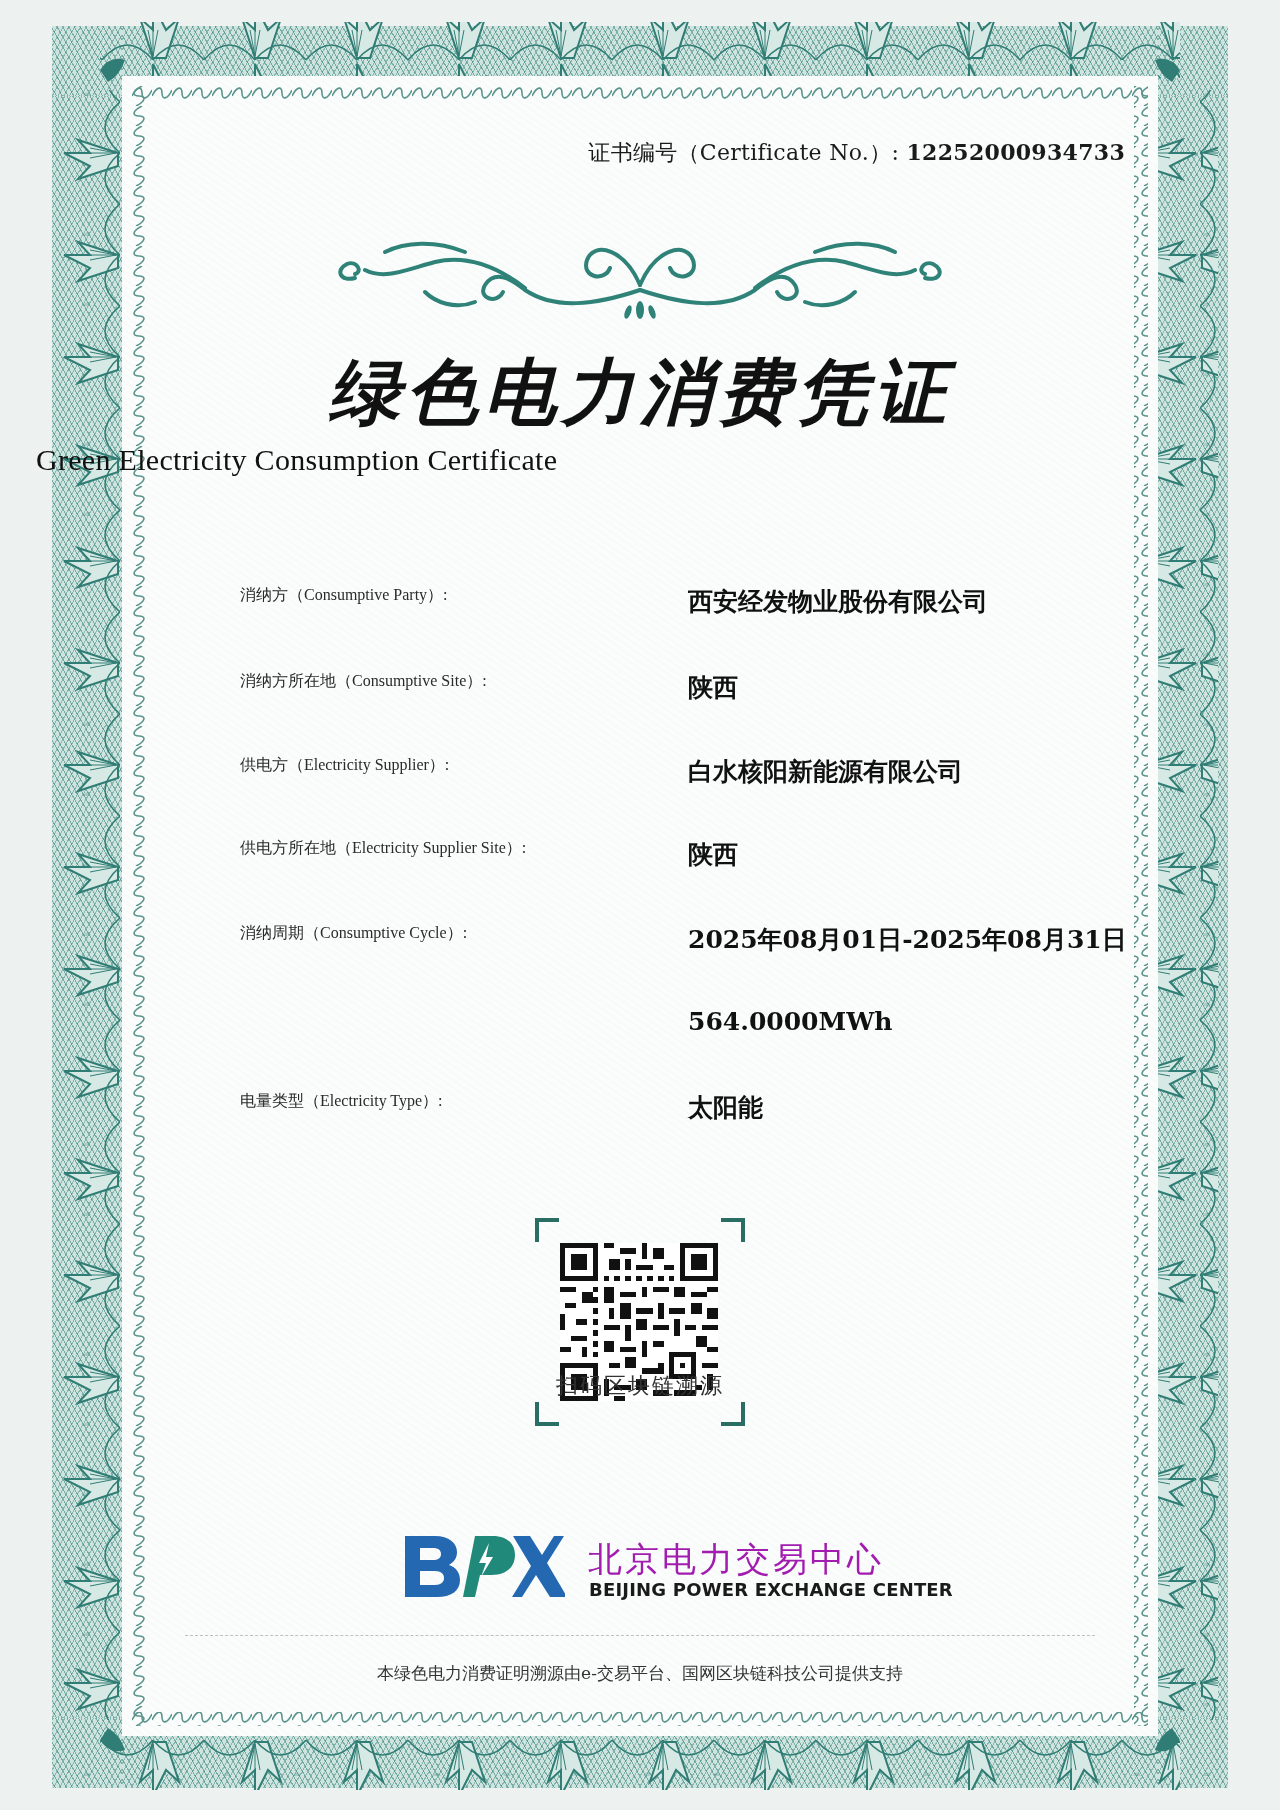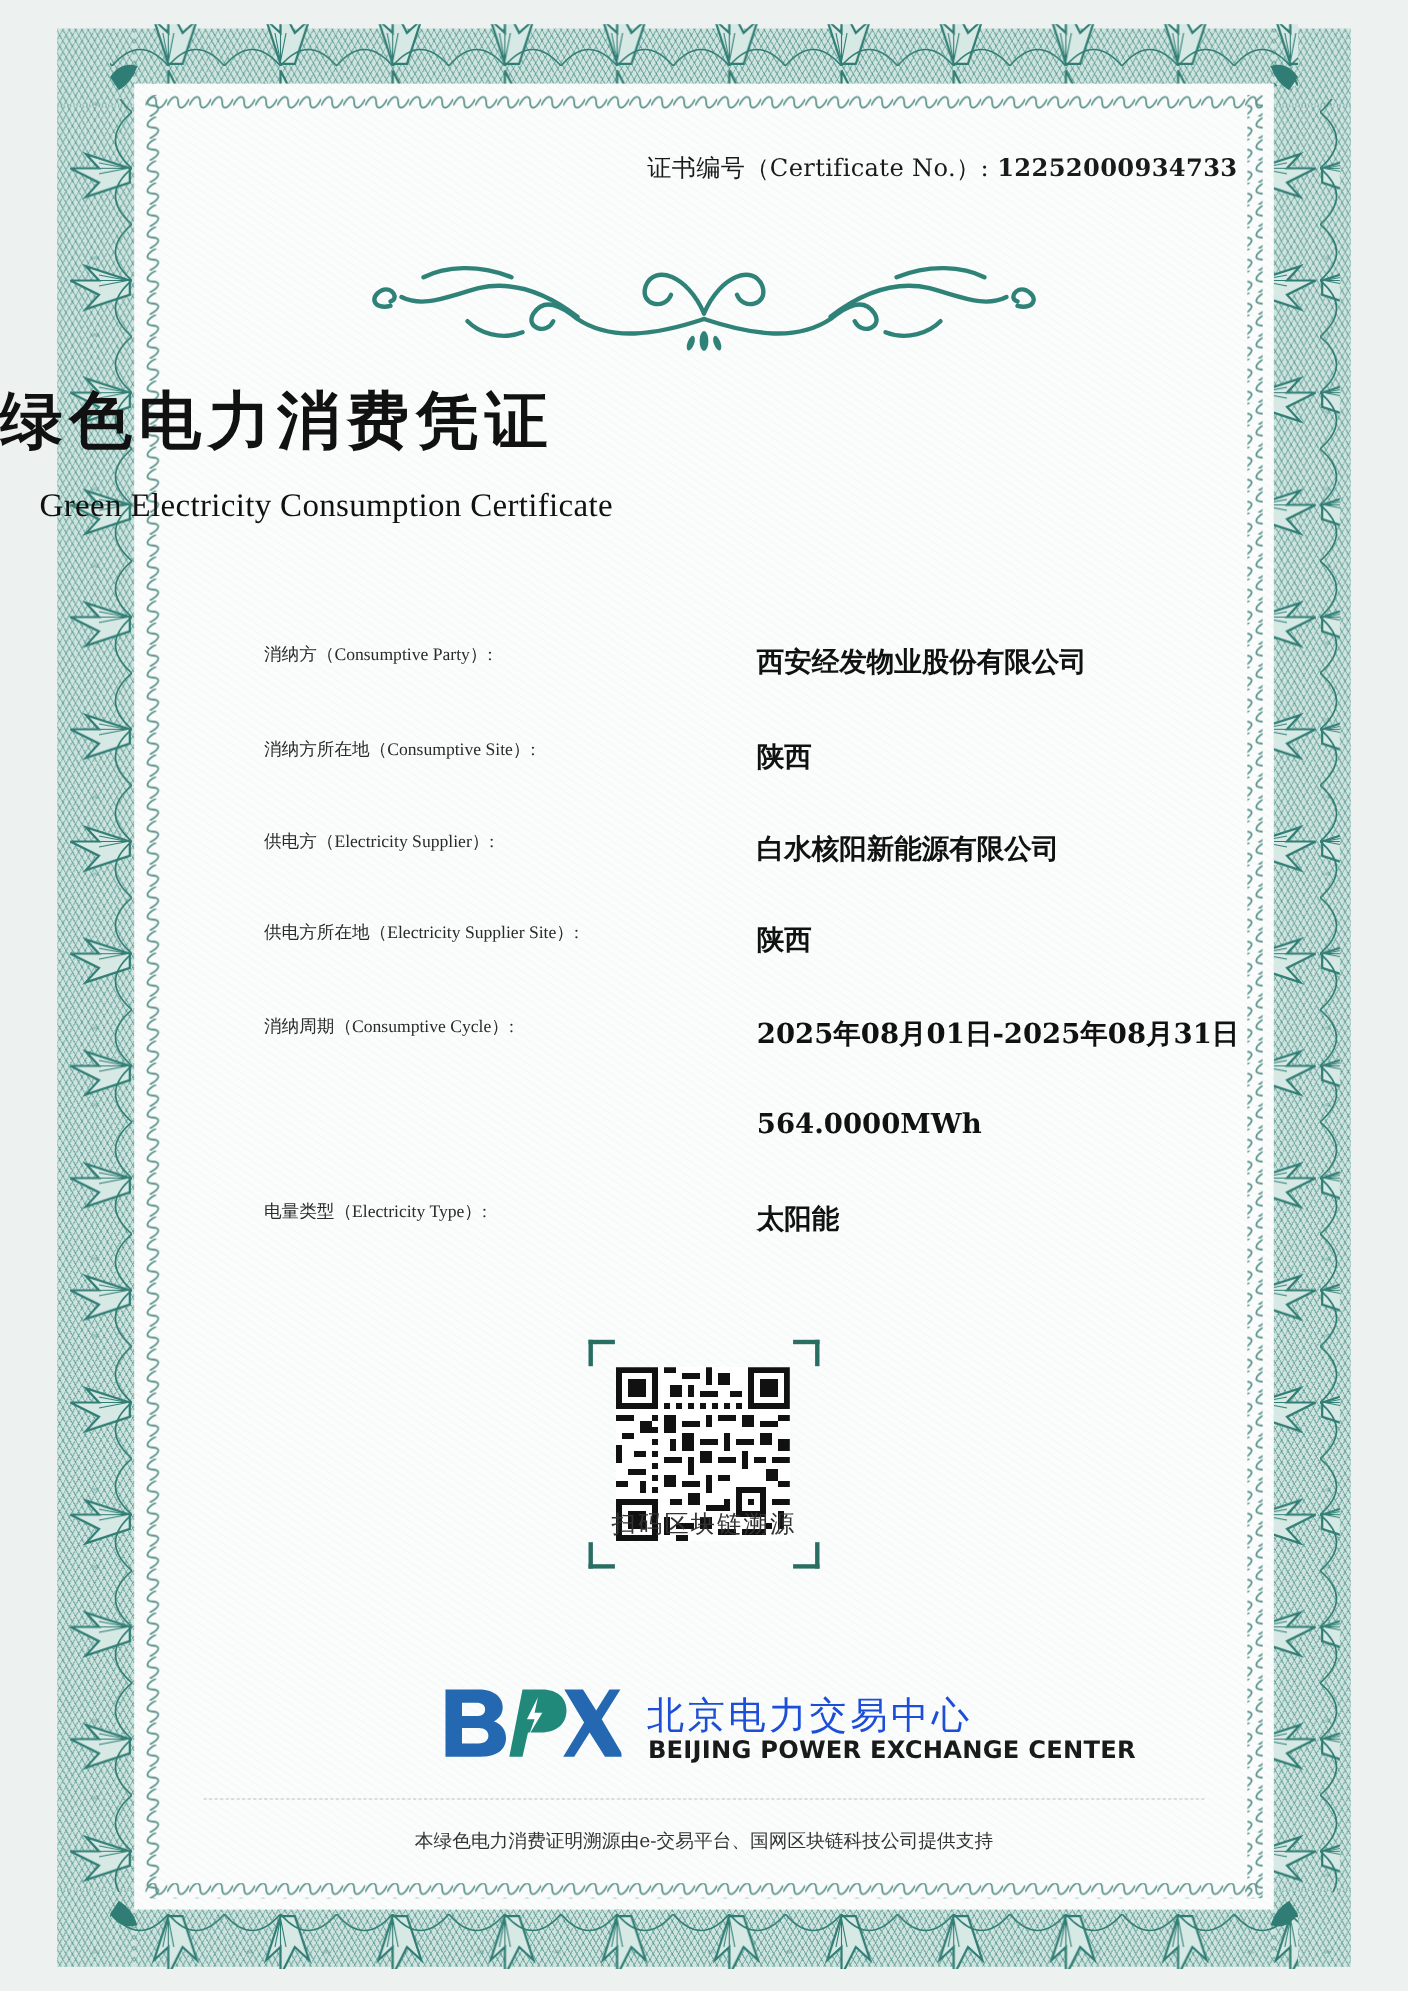--- a/index.html
+++ b/index.html
@@ -46,23 +46,24 @@
 
   .cert-no {
     position:absolute; right:155px; top:138px;
     font-size:22px; letter-spacing:.3px; white-space:nowrap;text-align:right;
   }
   .cert-no .num { font-weight:bold; }
 
   .ornament { position:absolute; left:325px; top:230px; width:630px; height:95px; }
 
   .title-cn {
-    position:absolute; left:0; right:0; top:345px; 
-    font-size:57px; font-weight:bold; letter-spacing:6px; color:#111;
+    position:absolute; left:0; right:0; top:345px; text-align:center;
+    font-size:72px; font-weight:bold; letter-spacing:6px; color:#111;
     font-family:"DejaVu Serif","Liberation Serif",serif;
+    font-style:italic;
   }
   .title-en {
     position:absolute; left:0; right:0; top:443px; 
     font-size:30px; color:#111; letter-spacing:.3px;
     font-family:"Liberation Serif","DejaVu Serif",serif;
     padding-left:36px;
   }
 
   .fields { position:absolute; left:240px; top:585px; width:820px; }
   .field { position:absolute; left:0; width:820px; height:40px; }
@@ -85,25 +86,25 @@
   .qr-corner.br { right:0; bottom:0; border-width:0 4px 4px 0; }
   .qr { position:absolute; left:25px; top:25px; width:158px; height:158px; background:#fff; }
   .qr-caption {
     position:absolute; left:500px; width:280px; top:1371px; text-align:center;
     font-size:22px; color:#333; letter-spacing:2px;
   }
 
   .logo { position:absolute; left:403px; top:1533px; width:480px; height:70px; }
   .logo-bpx { position:absolute; left:0; top:0; width:162px; height:66px; }
   .logo-cn {
-    position:absolute; left:185px; top:4px; font-size:34px; letter-spacing:3px; color:#1d4ed8;
+    position:absolute; left:185px; top:4px; font-size:34px; letter-spacing:3px; color:#a21caf;
     font-family:"DejaVu Sans","Liberation Sans",sans-serif; white-space:nowrap;
   }
   .logo-en {
-    position:absolute; left:186px; top:46px; font-size:22px; font-weight:bold; color:#1a1a1a;
+    position:absolute; left:186px; top:46px; font-size:18px; font-weight:bold; color:#1a1a1a;
     font-family:"DejaVu Sans","Liberation Sans",sans-serif; white-space:nowrap; letter-spacing:.2px;
   }
 
   .divider {
     position:absolute; left:185px; width:910px; top:1635px;
     border-top:1.5px dashed #b9c4c2;
   }
   .footer-note {
     position:absolute; left:0; right:0; top:1662px; text-align:center;
     font-size:17px; color:#333;

